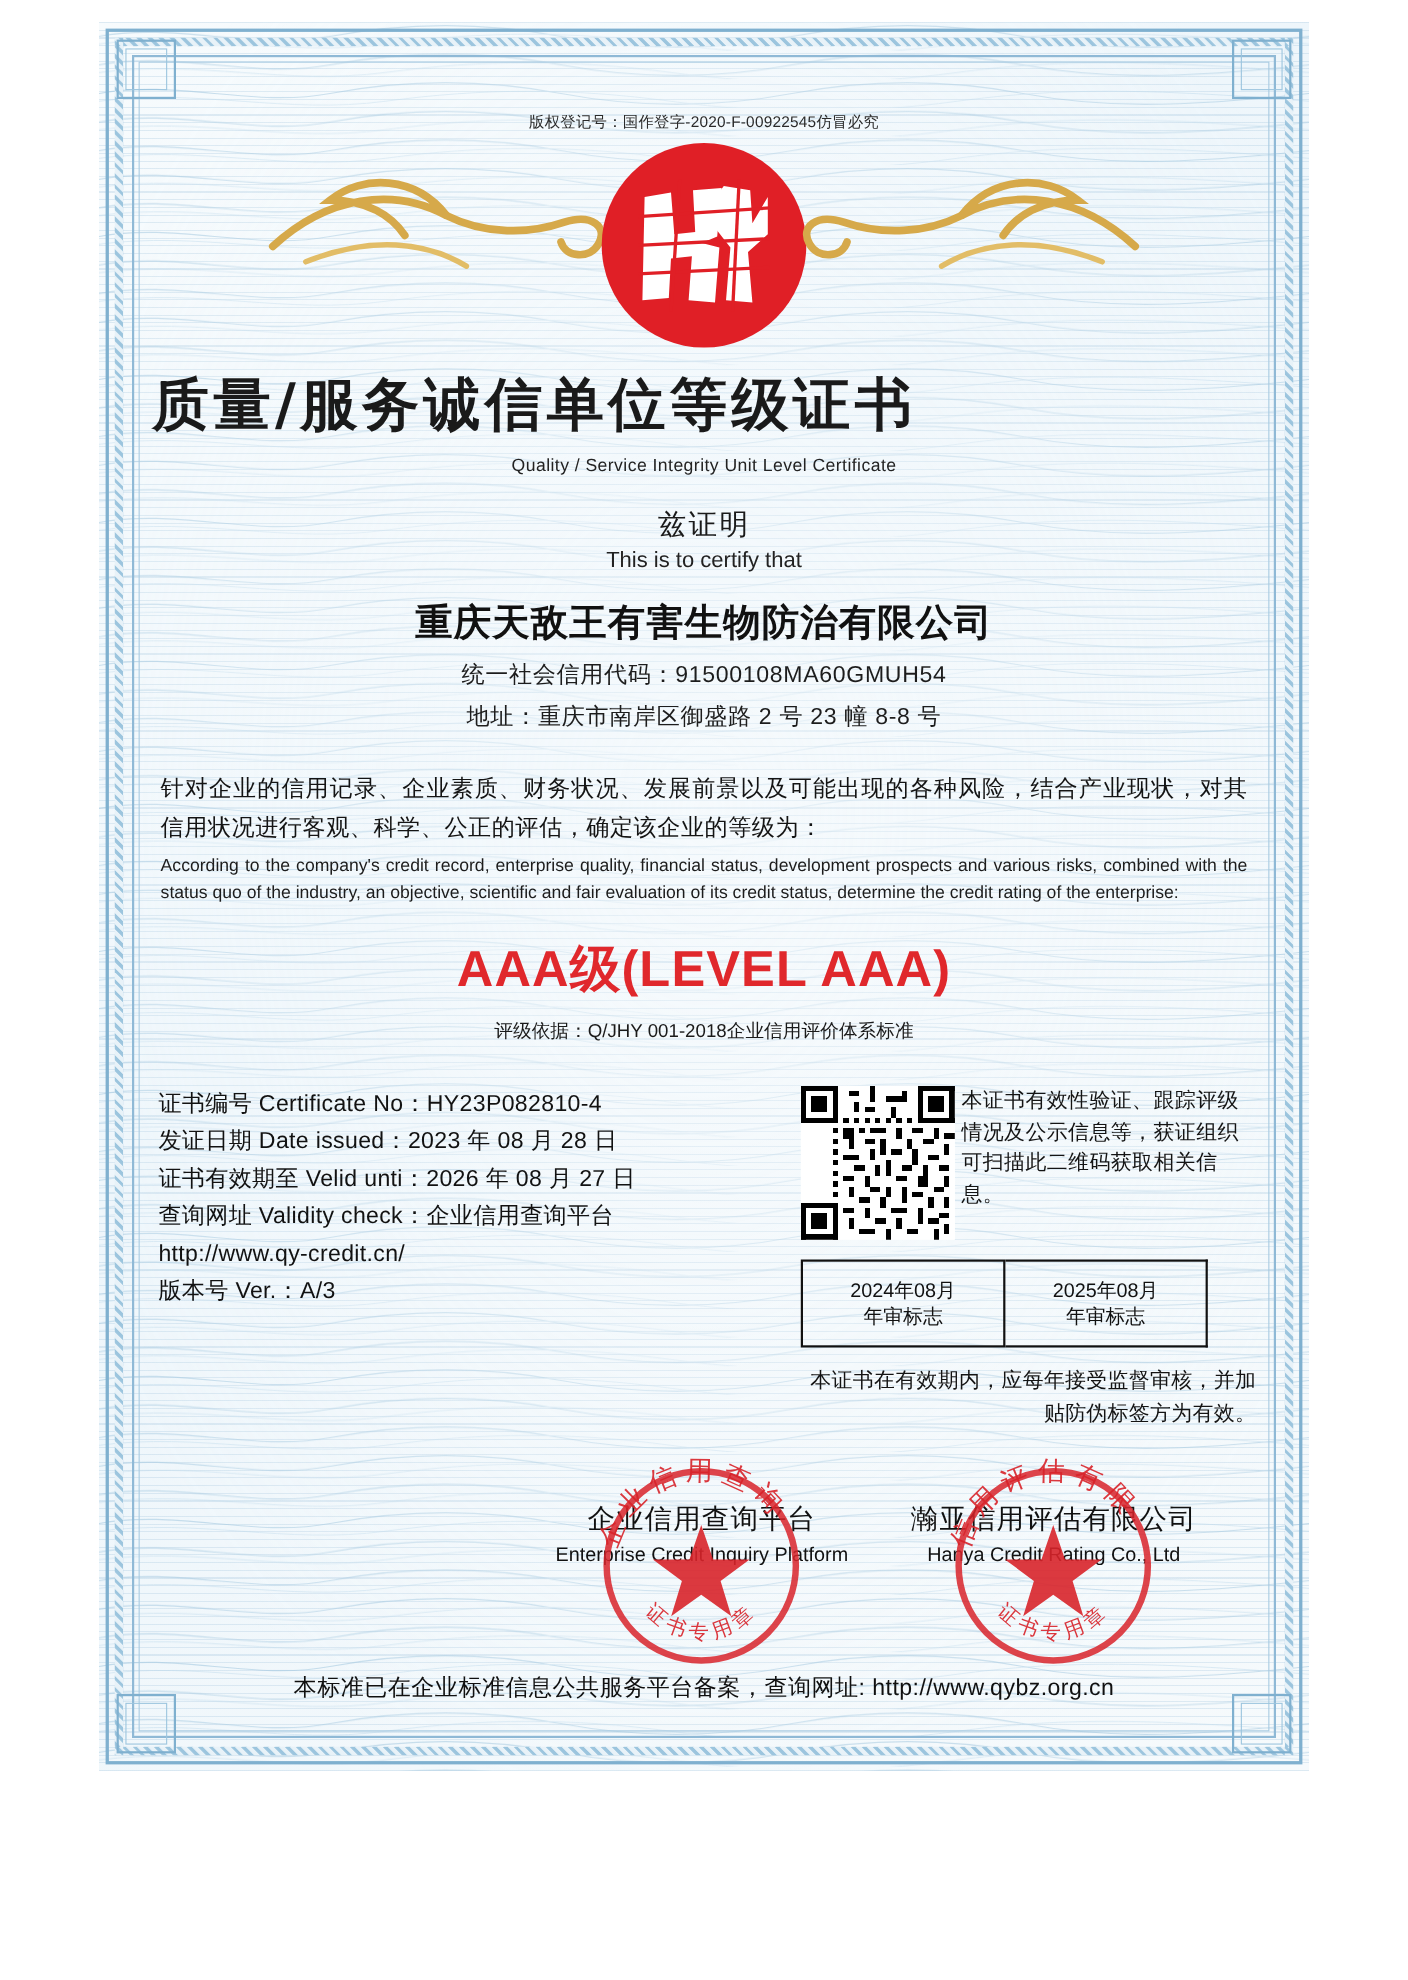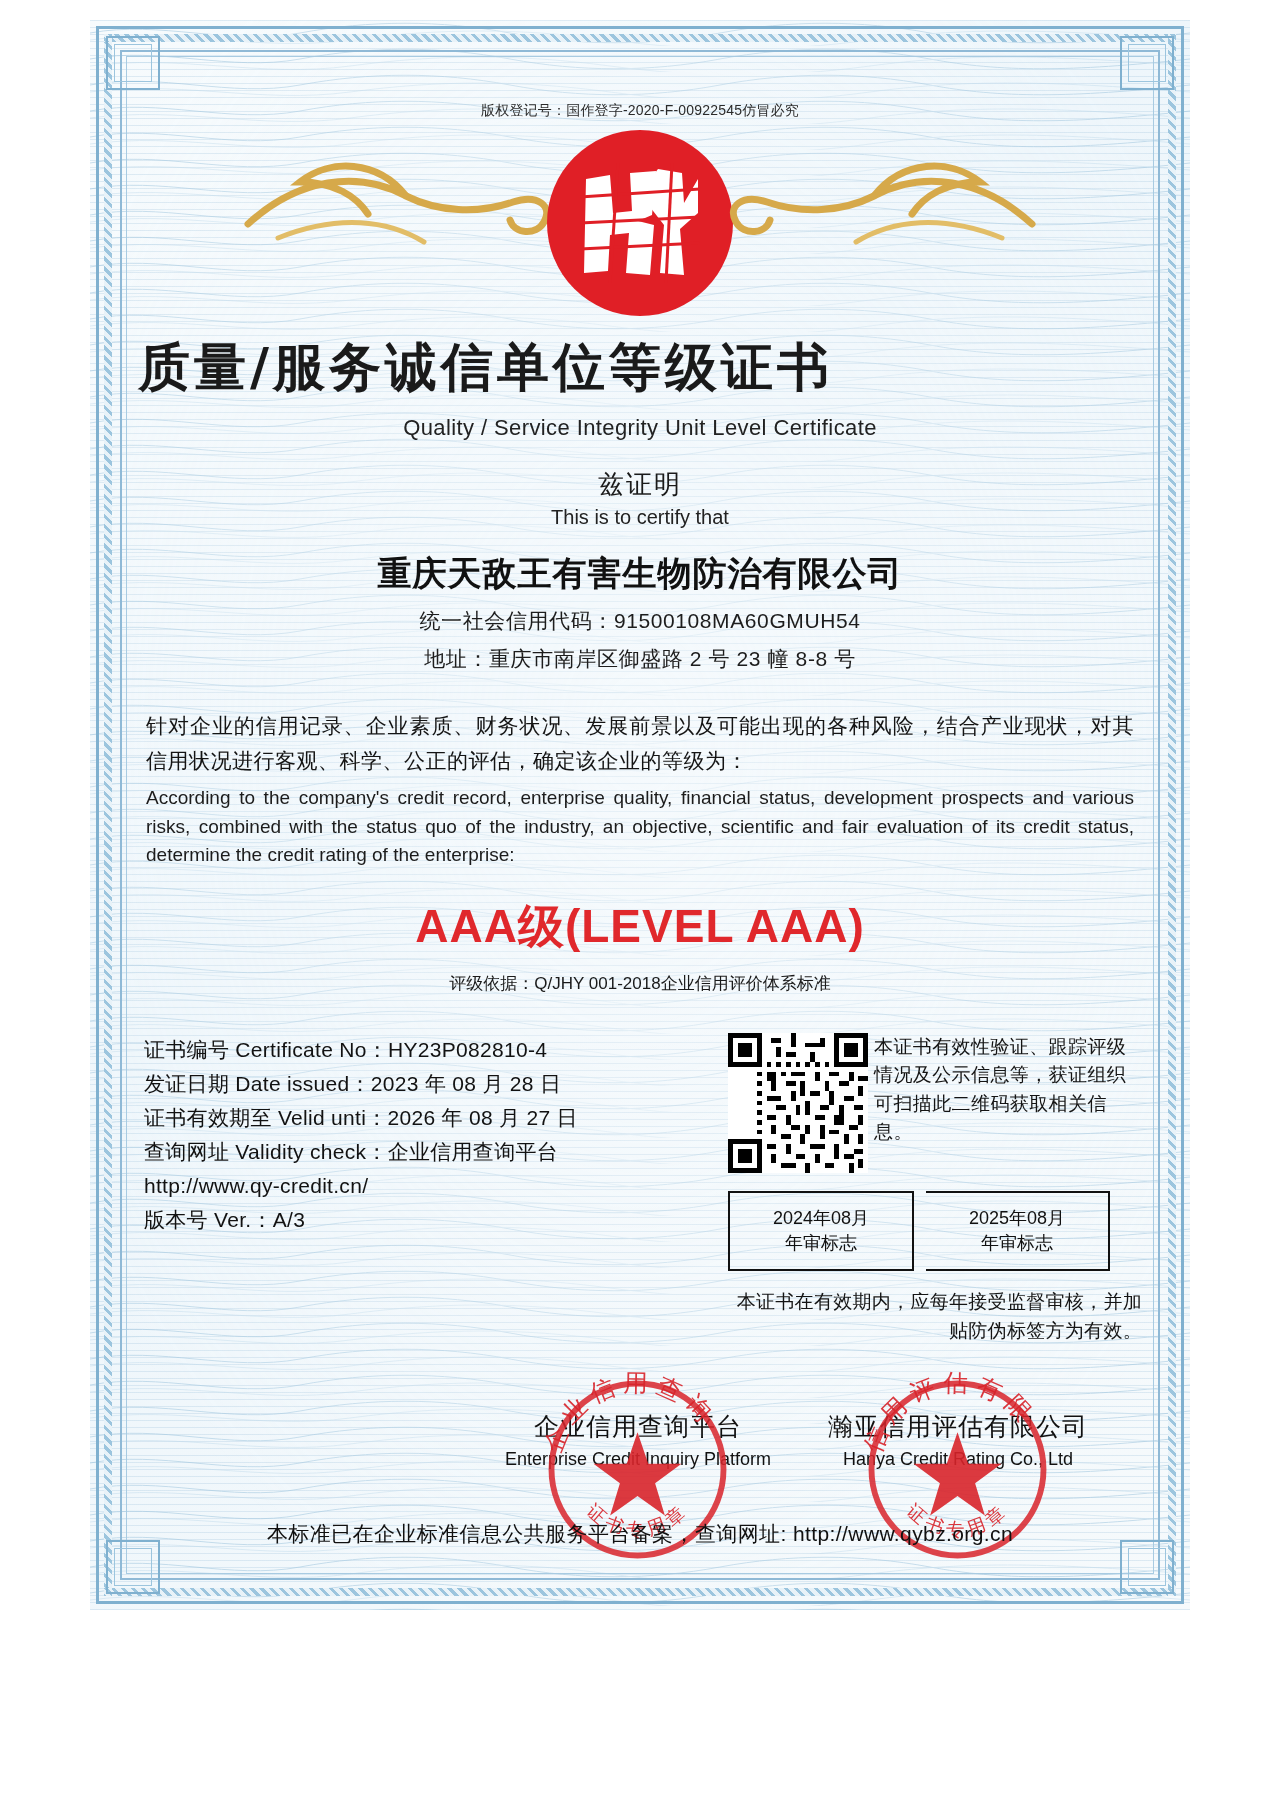--- a/index.html
+++ b/index.html
@@ -150,21 +150,21 @@
   .title-cn {
     font-size: 52px;
     font-weight: bold;
     letter-spacing: 4px;
     color: #1a1a1a;
     margin-top: 6px;
     font-family: "DejaVu Sans", "Liberation Sans", sans-serif;
   }
   .title-en {
     text-align: center;
-    font-size: 22px;
+    font-size: 16px;
     color: #222;
     margin-top: 12px;
     letter-spacing: 0.4px;
   }
   .certify-cn {
     text-align: center;
     font-size: 26px;
     color: #1a1a1a;
     margin-top: 26px;
     letter-spacing: 2px;
@@ -198,21 +198,21 @@
     padding: 0 8px;
   }
   .body-cn {
     font-size: 21px;
     line-height: 1.65;
     color: #141414;
     text-align: justify;
     letter-spacing: 0.5px;
   }
   .body-en {
-    font-size: 19px;
+    font-size: 16px;
     line-height: 1.5;
     color: #1c1c1c;
     margin-top: 6px;
     text-align: justify;
   }
 
   
   .level {
     text-align: center;
     font-size: 46px;
@@ -269,21 +269,21 @@
     flex: 0 0 auto;
   }
   .qr-note {
     font-size: 19px;
     line-height: 1.5;
     color: #141414;
     letter-spacing: 0.4px;
   }
   .stamp-boxes {
     display: flex;
-    gap: 12px;
+    gap: 0;
     margin-top: 18px;
   }
   .stamp-box {
     width: 182px;
     height: 76px;
     border: 2px solid #111;
     display: flex;
     flex-direction: column;
     align-items: center;
     justify-content: center;

